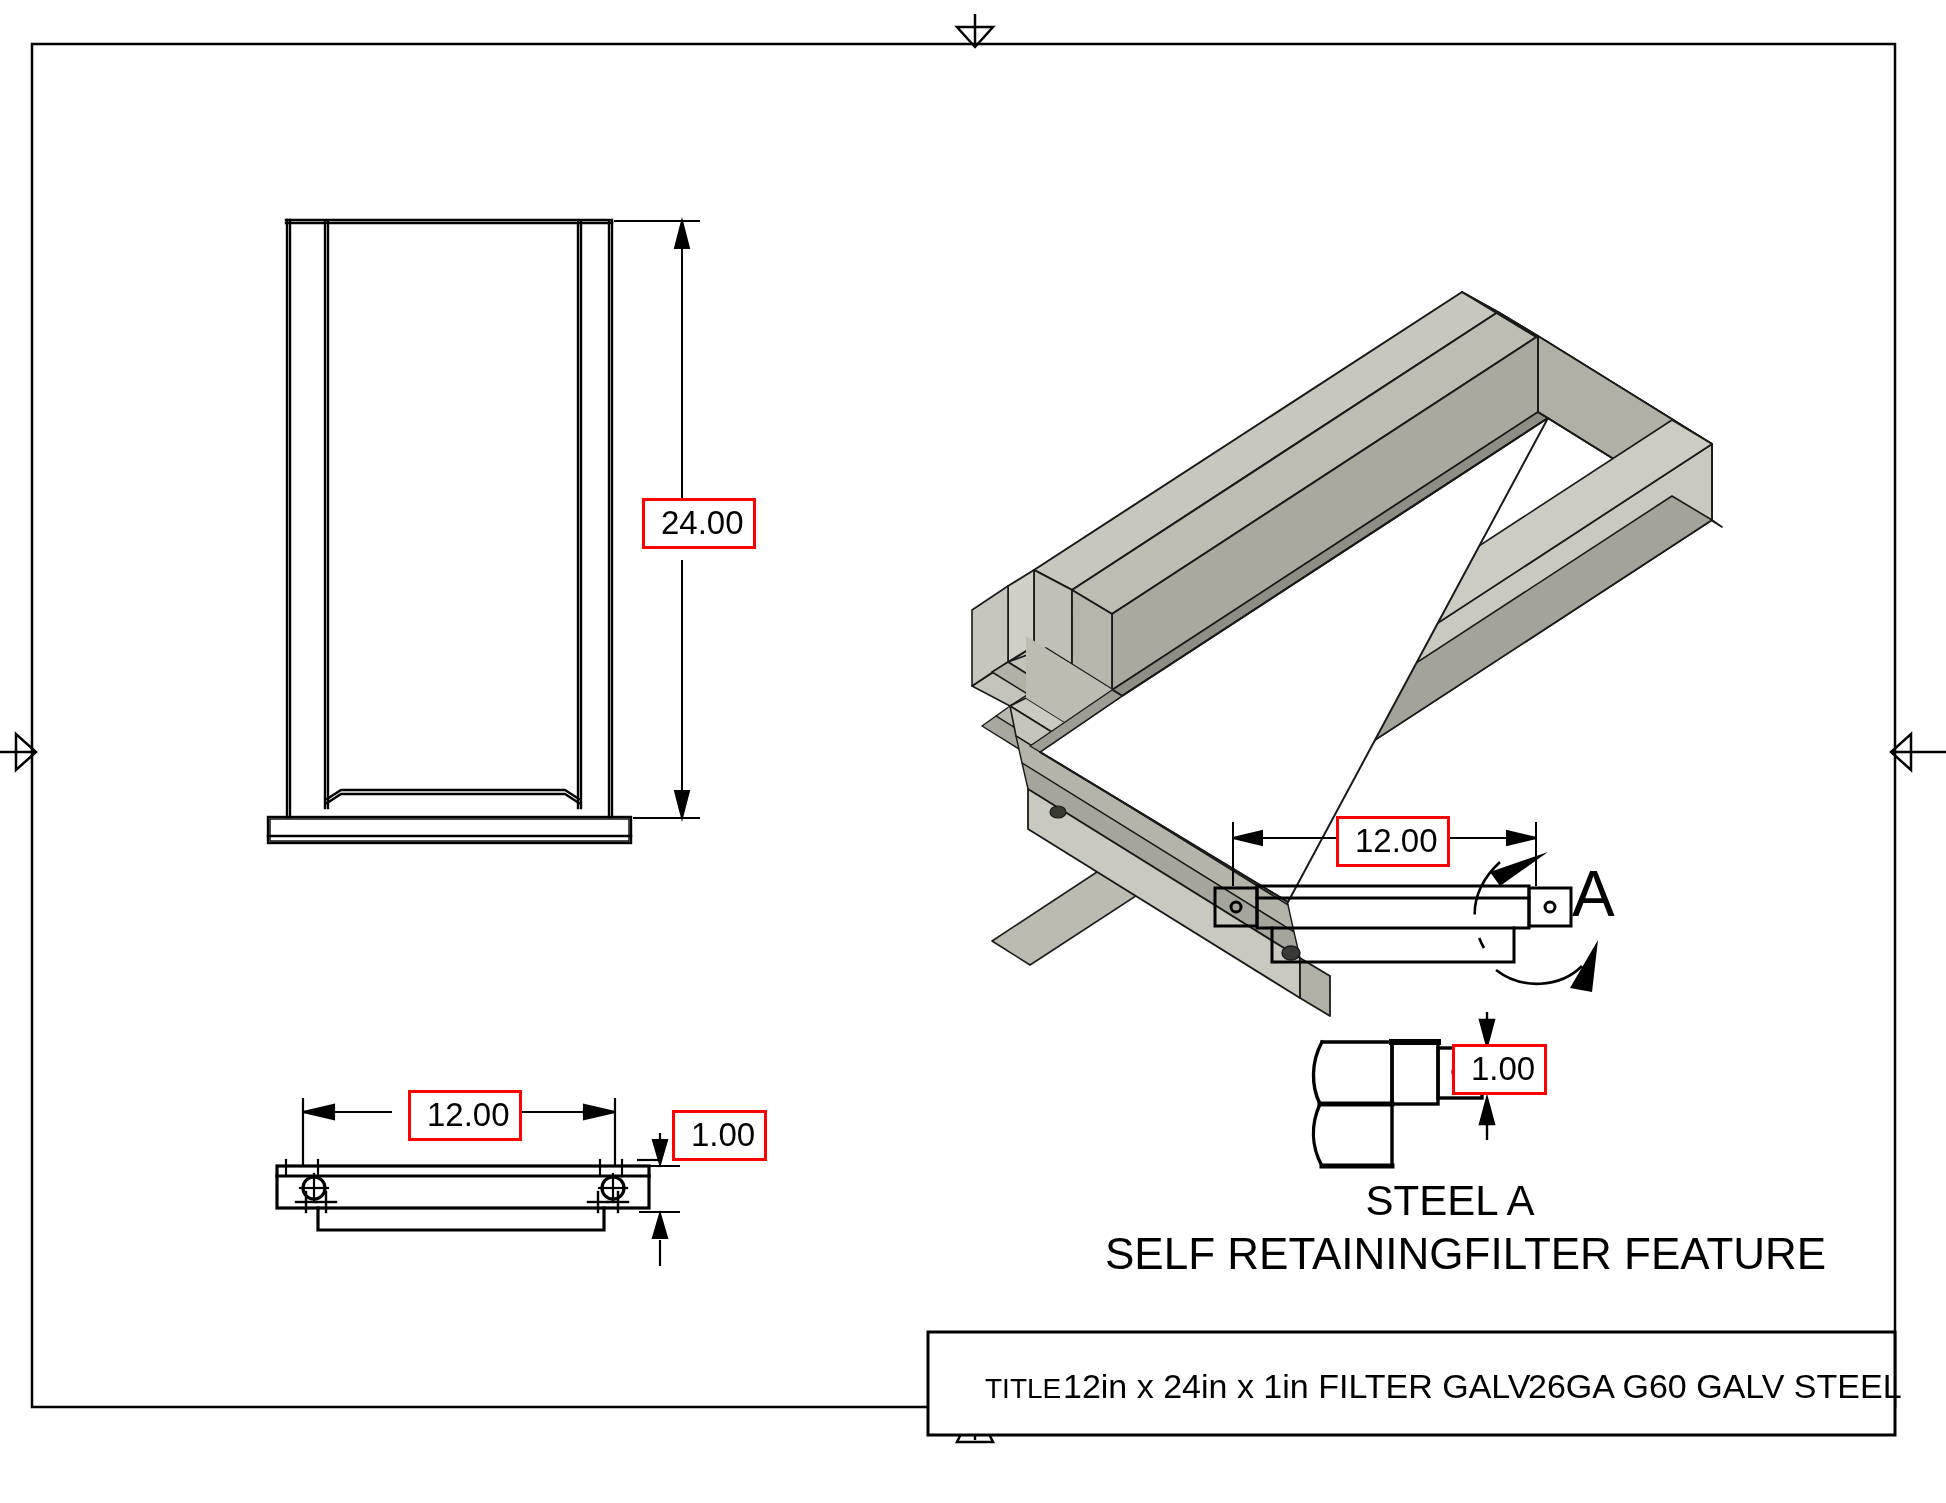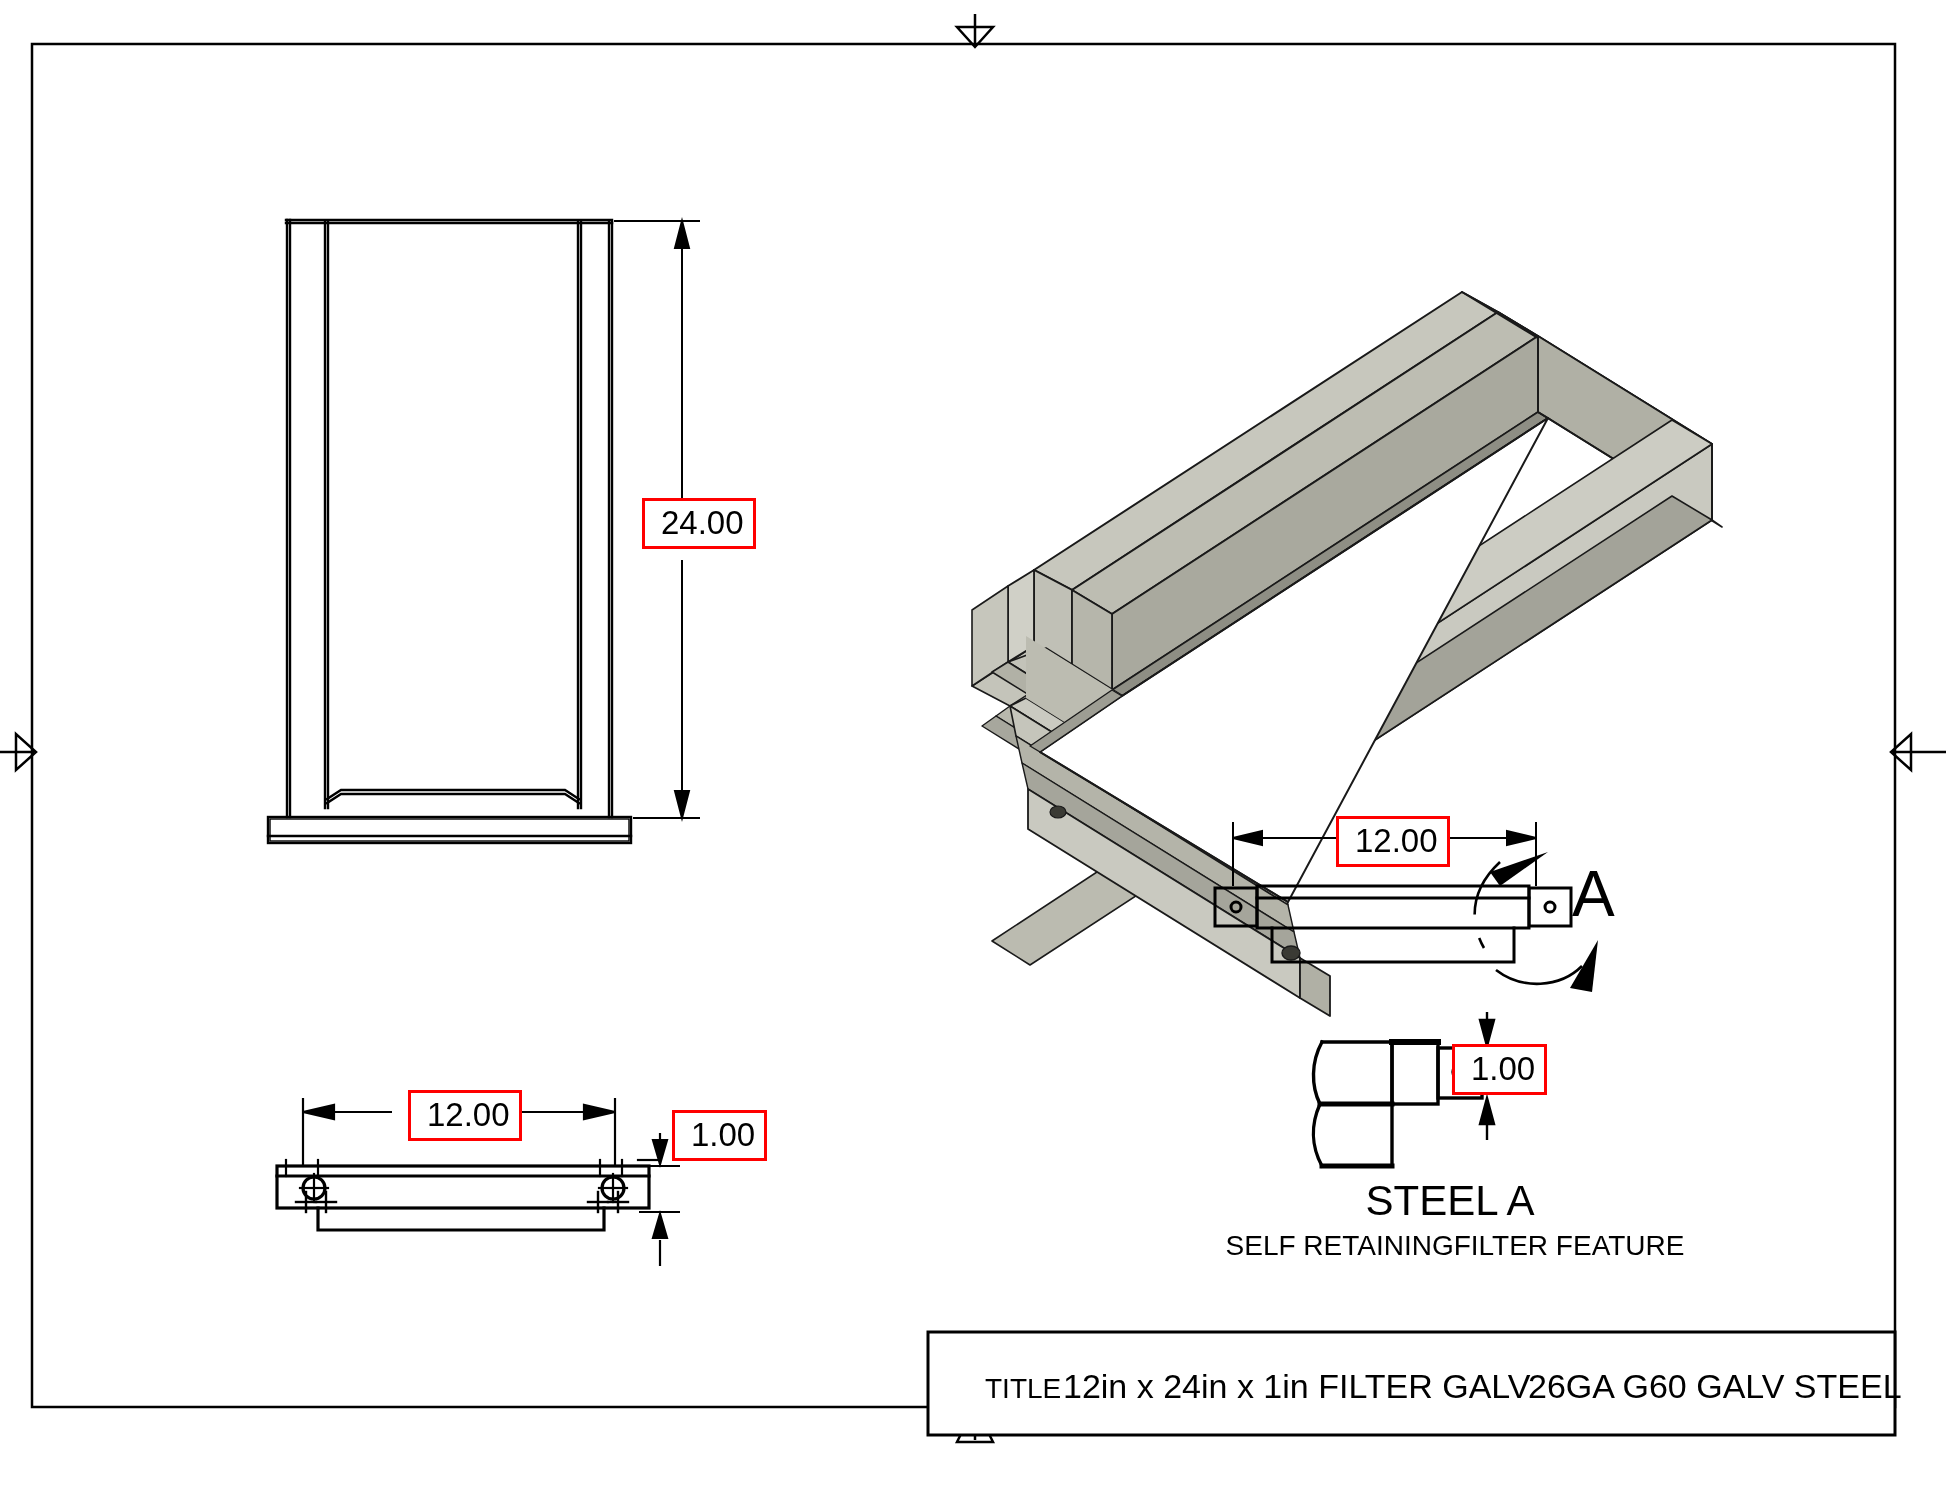--- a/index.html
+++ b/index.html
@@ -47,21 +47,21 @@
   .letter-a {
     font-size: 64px;
     line-height: 1;
   }
   .detail-title {
     font-size: 42px;
     line-height: 1;
     text-align: center;
   }
   .detail-sub {
-    font-size: 28px;
+    font-size: 44px;
     line-height: 1;
     text-align: center;
   }
   .title-small {
     font-size: 28px;
     line-height: 1;
   }
   .title-big {
     font-size: 34px;
     line-height: 1;

